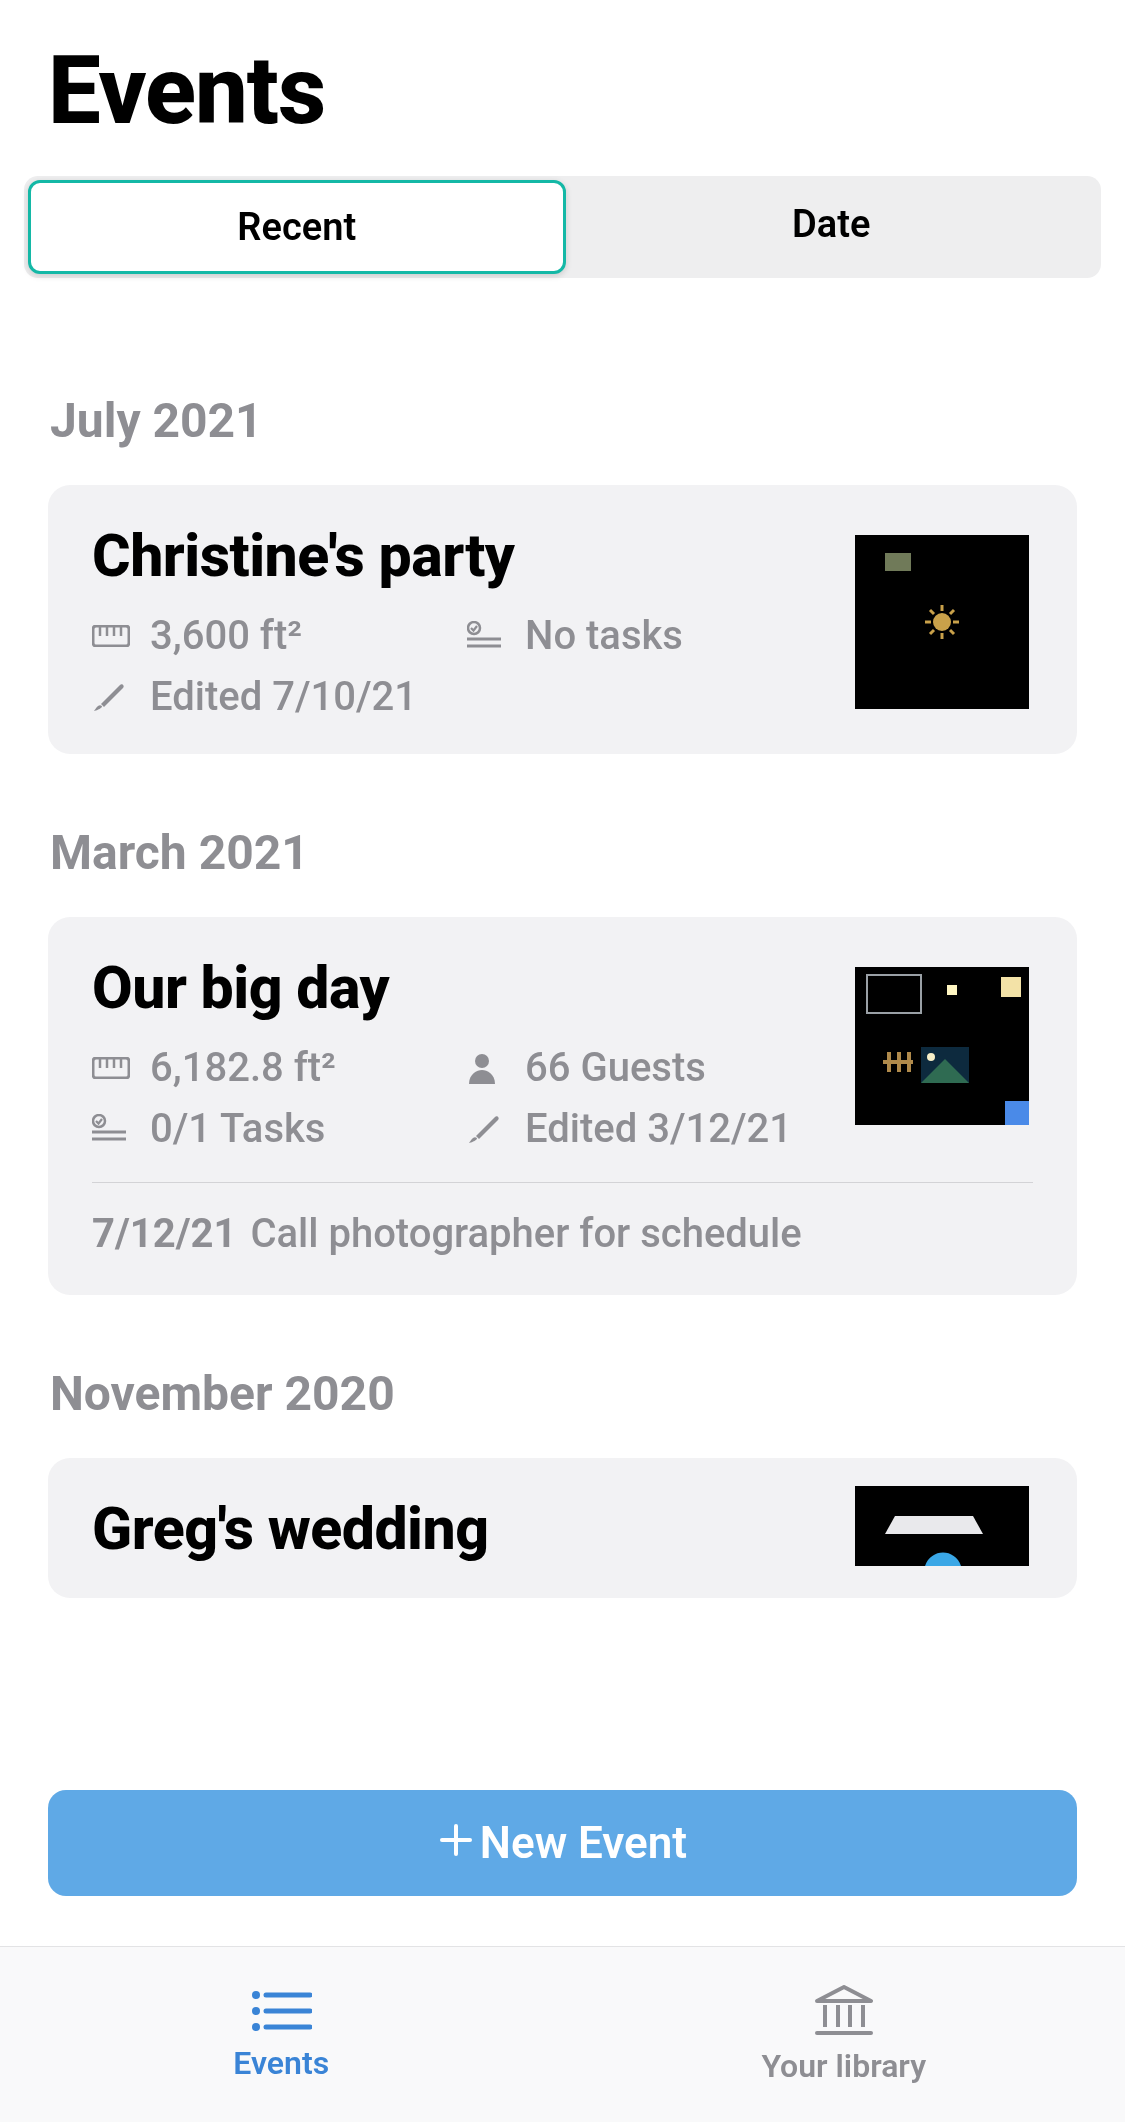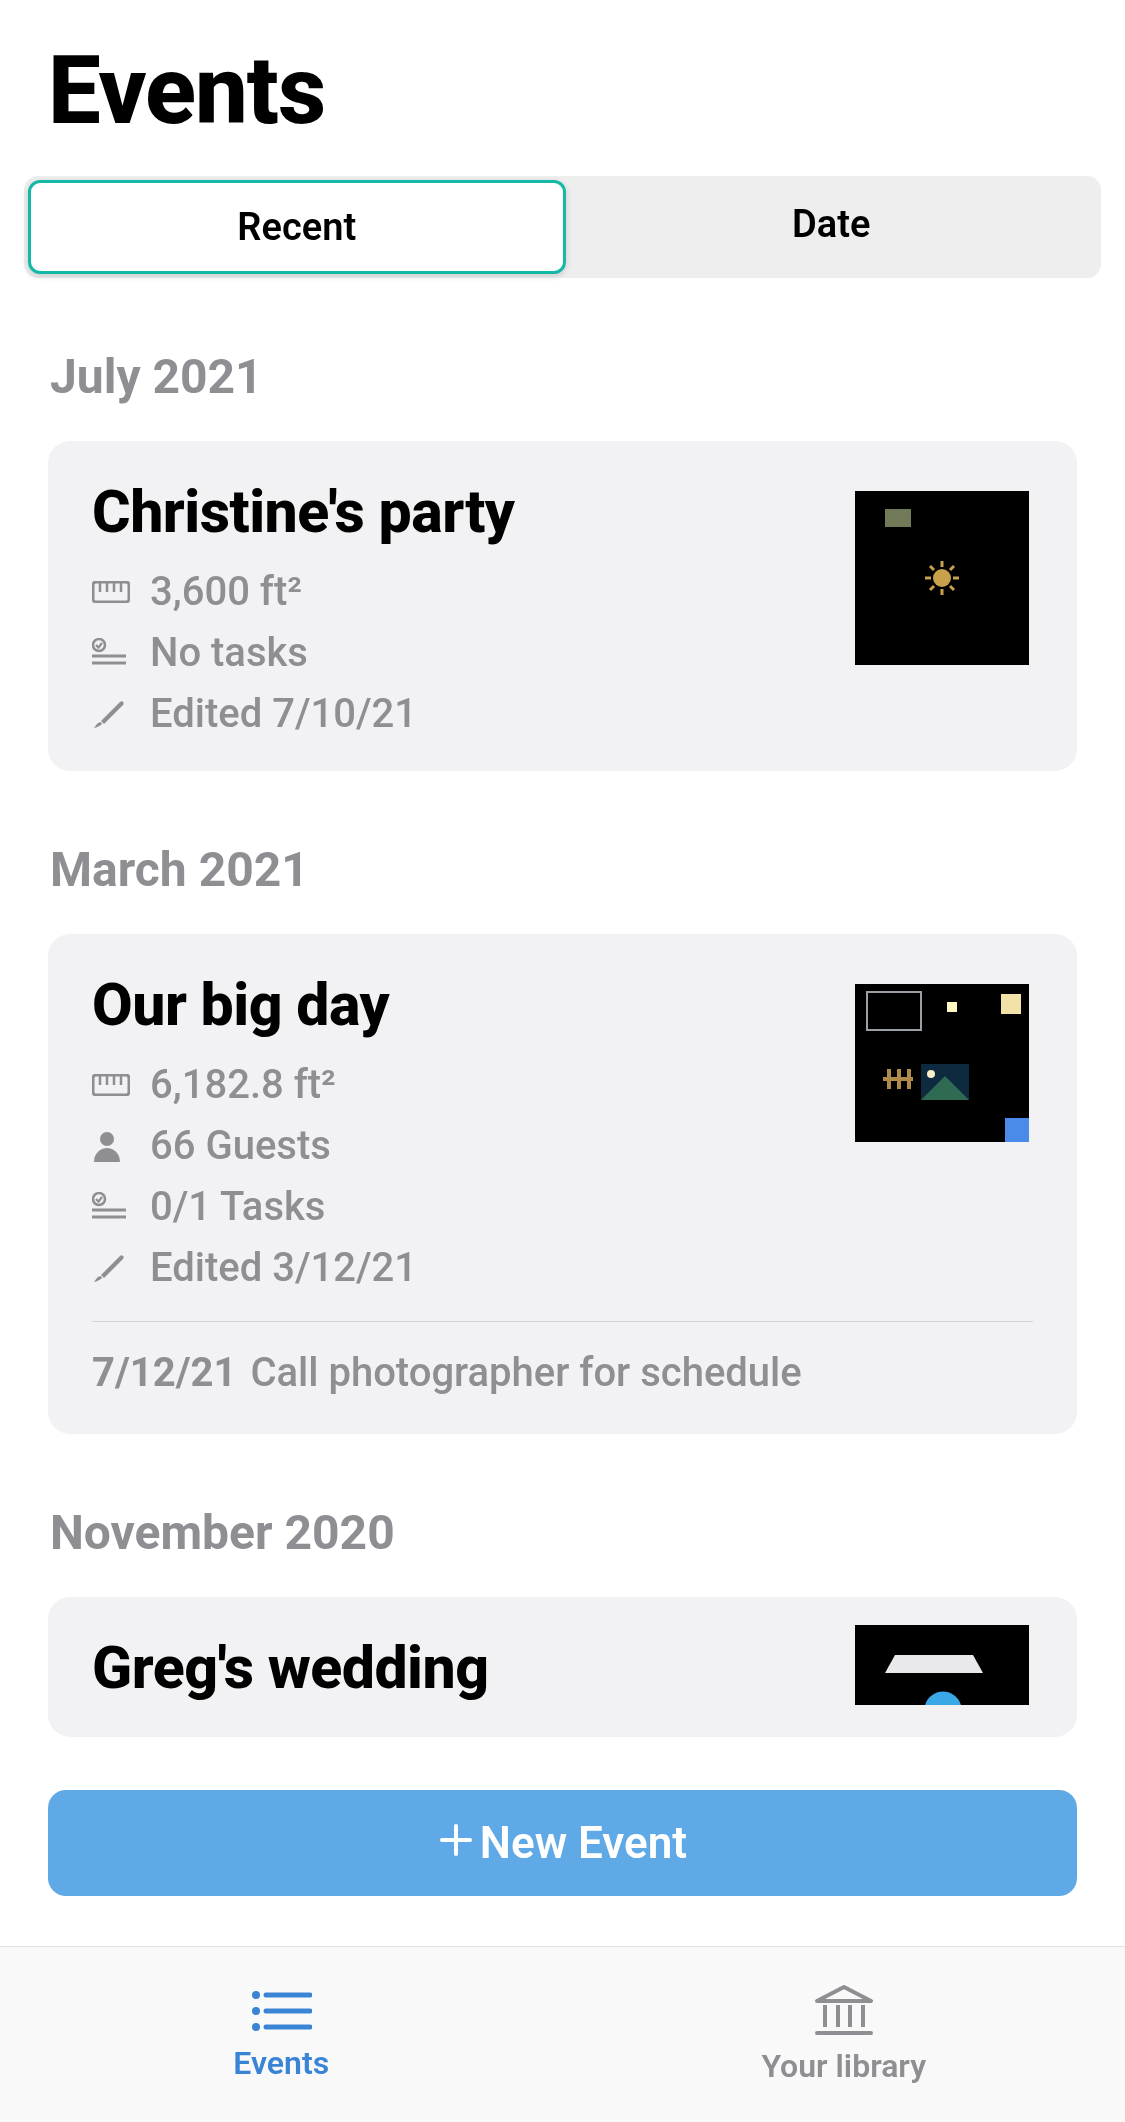--- a/index.html
+++ b/index.html
@@ -58,21 +58,21 @@
 
   .card-title {
     font-size: 59px;
     font-weight: 800;
     letter-spacing: -0.5px;
     margin-bottom: 22px;
   }
 
   .meta-grid {
     display: grid;
-    grid-template-columns: 1fr;
+    grid-template-columns: 1fr 1fr;
     column-gap: 10px;
     row-gap: 14px;
     max-width: 740px;
   }
 
   .meta {
     display: flex;
     align-items: center;
     gap: 18px;
     color: #8e8e93;
@@ -152,20 +152,21 @@
     font-size: 32px;
     font-weight: 600;
     color: #8e8e93;
   }
   .tab.active { color: #3a84d6; }
   .tab svg { display:block; }
 
   .list-wrap {
     height: 1530px;
     overflow: hidden;
+    margin-top: 44px;
   }
 
   
   .card.cut {
     padding-bottom: 0;
     height: 140px;
     overflow: hidden;
   }
 </style>
 </head>

